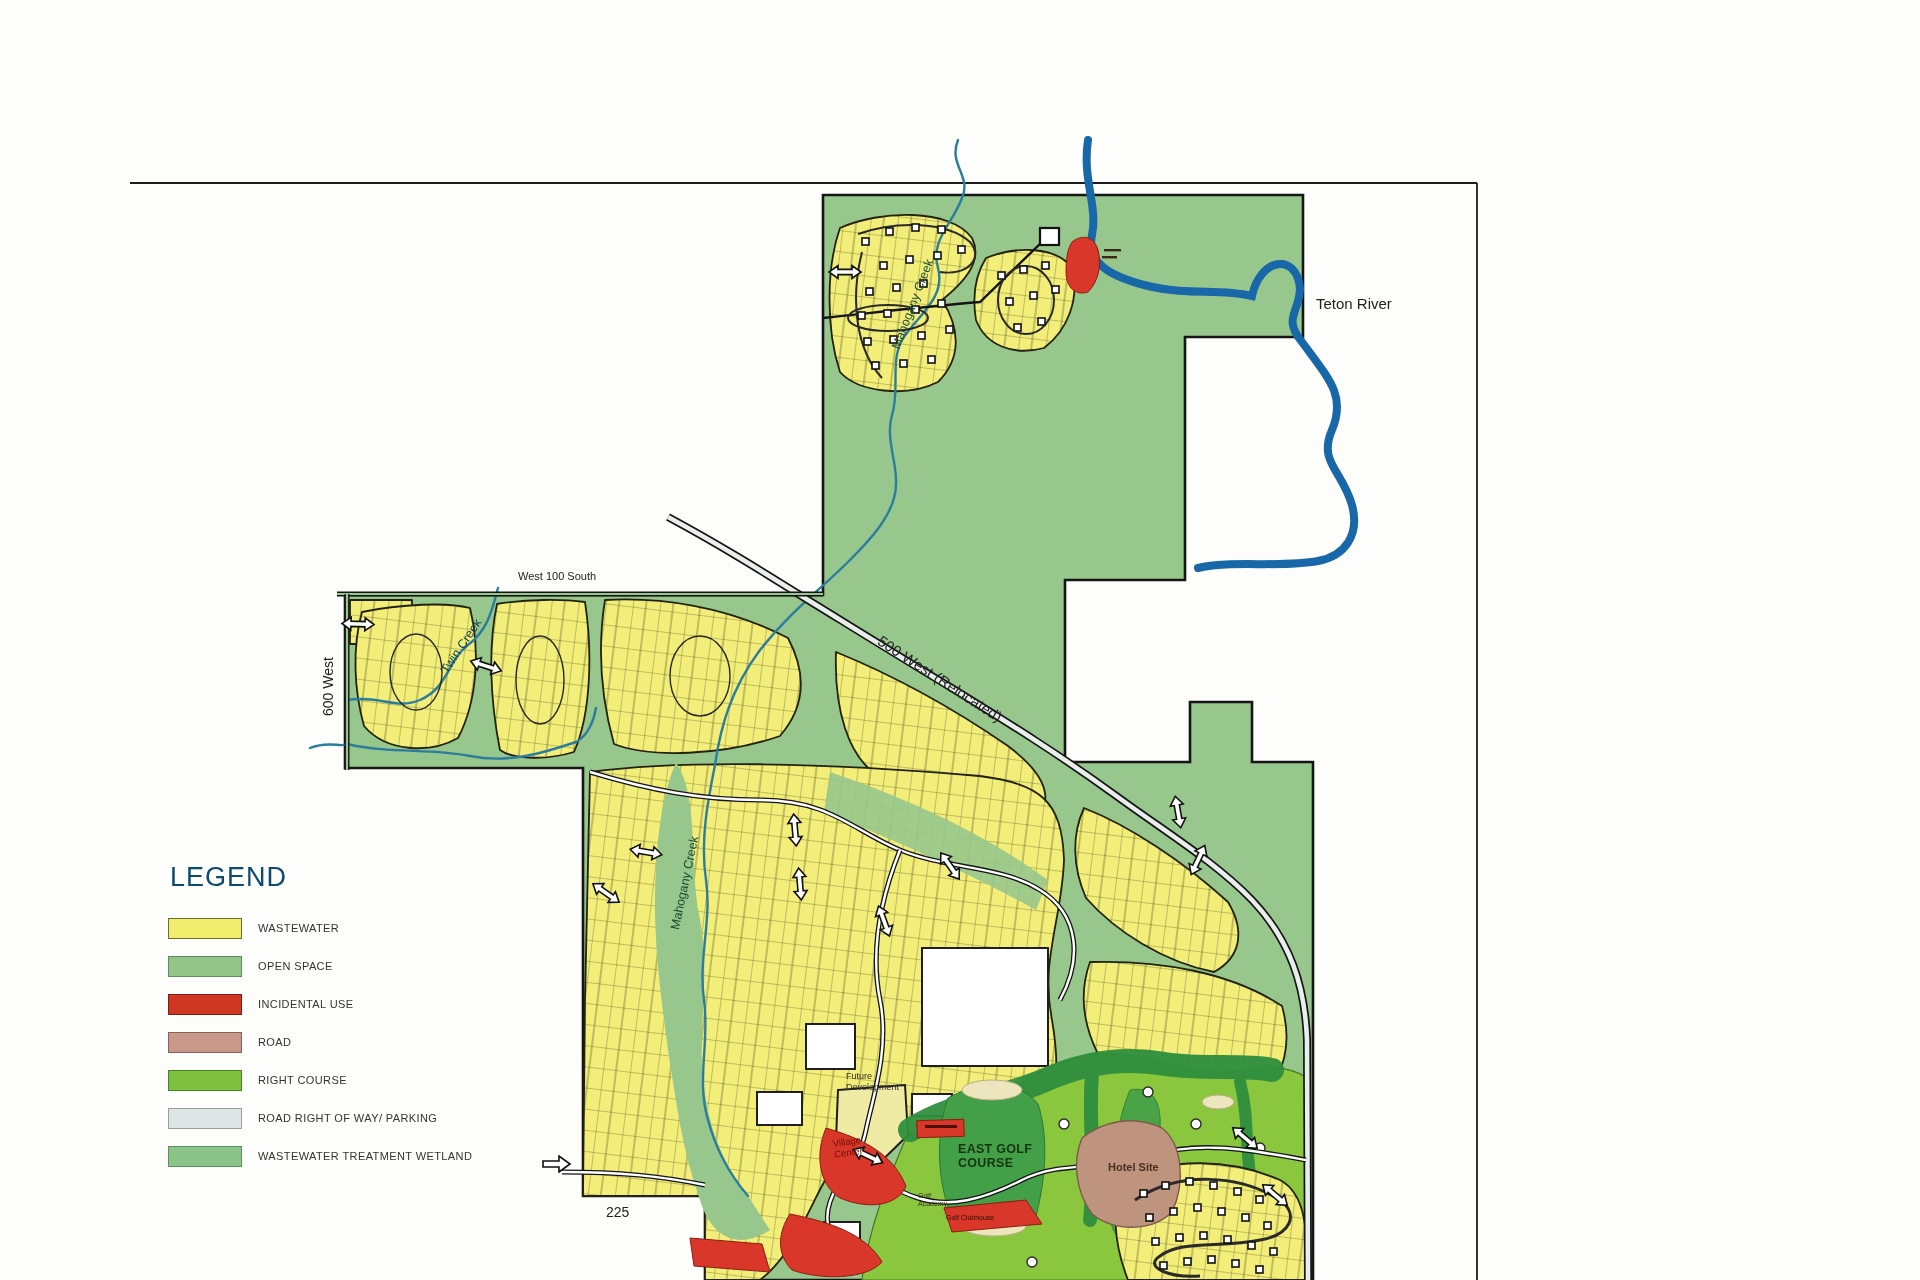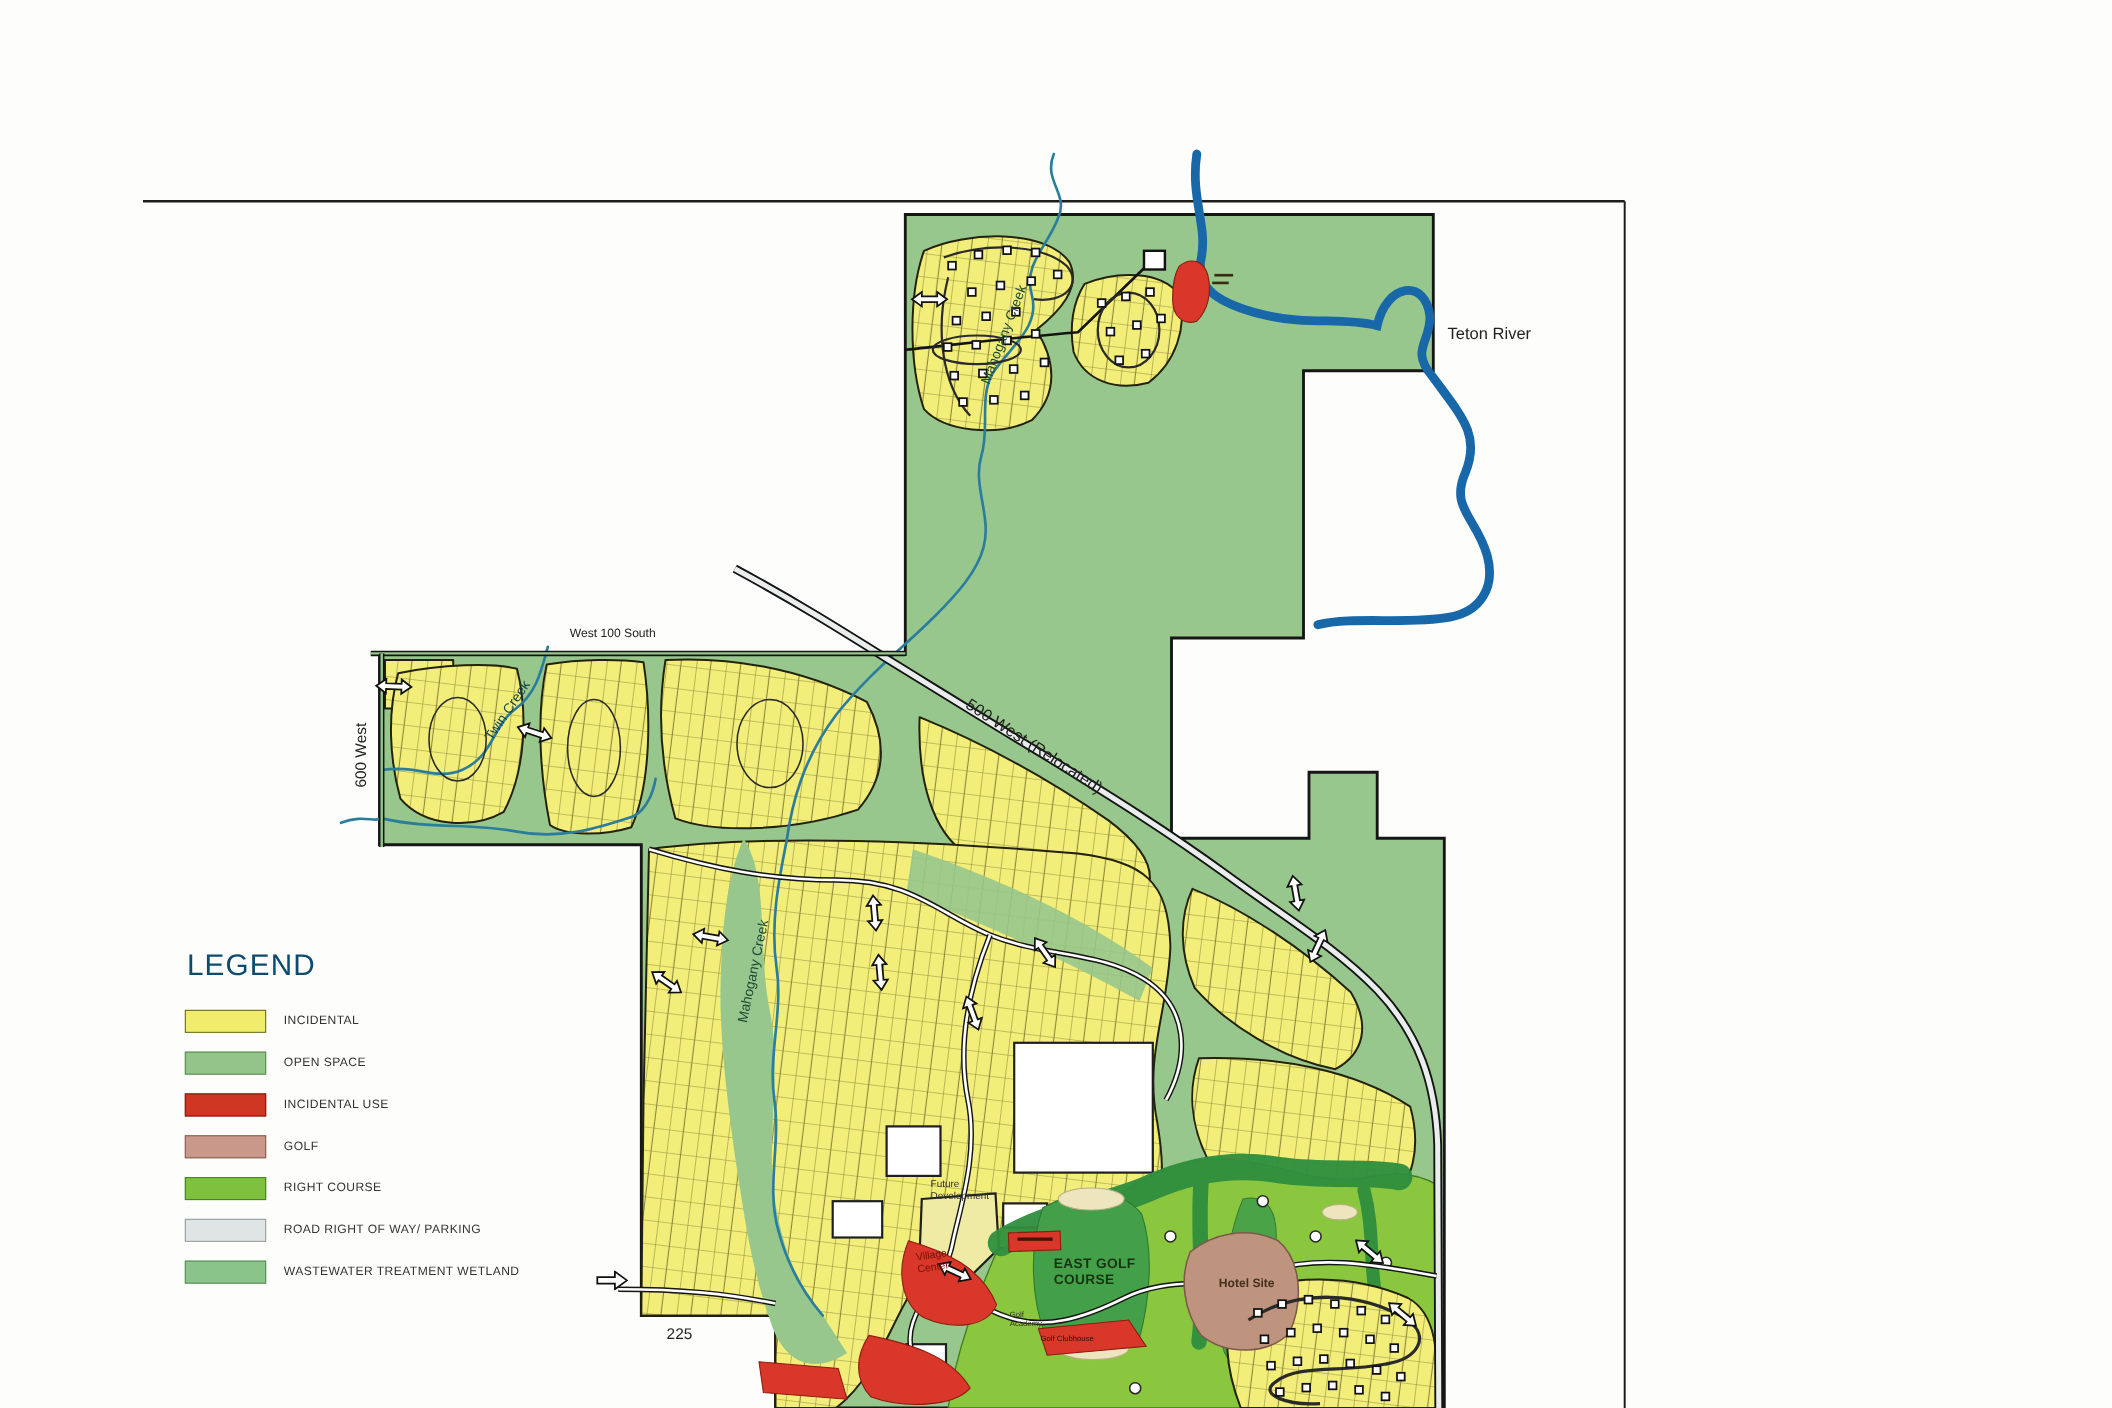--- a/index.html
+++ b/index.html
@@ -253,36 +253,36 @@
       <use href="#arr2" width="36" height="18" transform="translate(868,1156) rotate(205) translate(-18,-9)"></use>
       <use href="#arr1" width="36" height="18" transform="translate(556,1164) rotate(180) translate(-18,-9)"></use>
     </g>
 </svg>
 
 <div class="legend">
   <div class="legend-title">LEGEND</div>
   <div id="legend-rows">
   <div class="legend-row">
     <div class="legend-swatch" style="background: rgb(240, 237, 109); border-color: rgb(111, 109, 44);"></div>
-    <div class="legend-label">INCIDENTAL</div>
+    <div class="legend-label">WASTEWATER</div>
   </div>
 
   <div class="legend-row">
     <div class="legend-swatch" style="background: rgb(148, 196, 137); border-color: rgb(93, 143, 88);"></div>
     <div class="legend-label">OPEN SPACE</div>
   </div>
 
   <div class="legend-row">
     <div class="legend-swatch" style="background: rgb(208, 55, 34); border-color: rgb(130, 28, 16);"></div>
     <div class="legend-label">INCIDENTAL USE</div>
   </div>
 
   <div class="legend-row">
     <div class="legend-swatch" style="background: rgb(201, 152, 138); border-color: rgb(138, 98, 83);"></div>
-    <div class="legend-label">GOLF</div>
+    <div class="legend-label">ROAD</div>
   </div>
 
   <div class="legend-row">
     <div class="legend-swatch" style="background: rgb(127, 193, 62); border-color: rgb(71, 133, 31);"></div>
     <div class="legend-label">RIGHT COURSE</div>
   </div>
 
   <div class="legend-row">
     <div class="legend-swatch" style="background: rgb(223, 229, 228); border-color: rgb(151, 160, 159);"></div>
     <div class="legend-label">ROAD RIGHT OF WAY/ PARKING</div>

